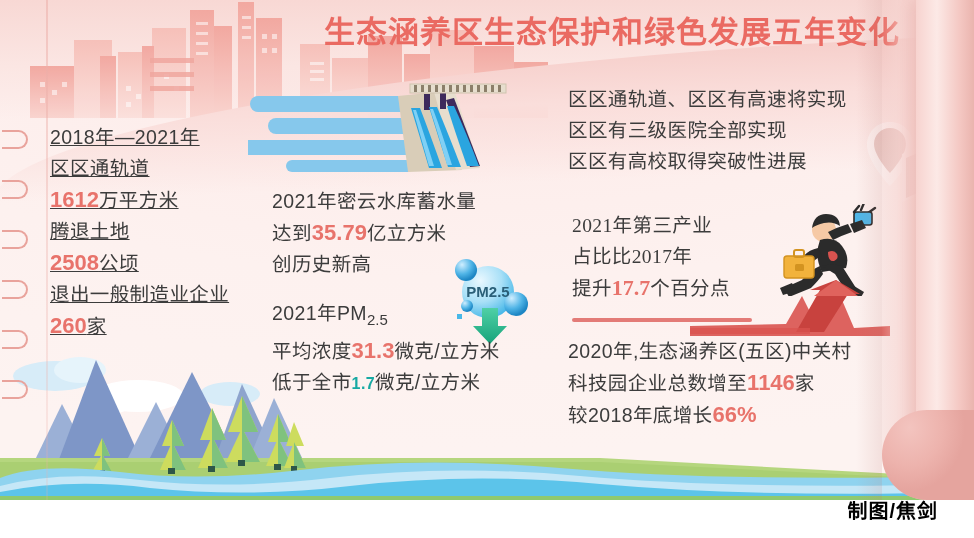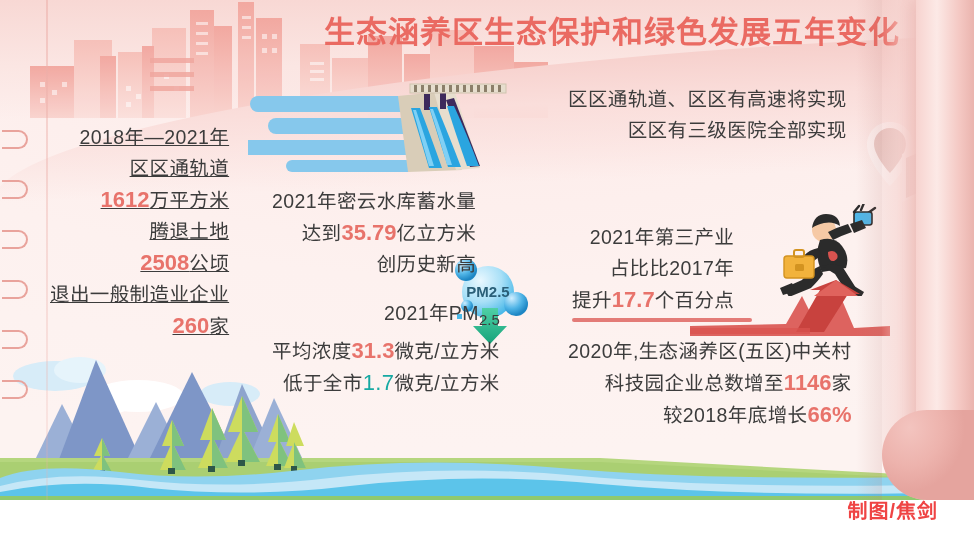--- a/index.html
+++ b/index.html
@@ -49,30 +49,30 @@
 
   
   .title{
     position:absolute;left:324px;top:14px;width:646px;
     font-size:31px;font-weight:bold;letter-spacing:1px;
     color:#ea6a62;line-height:1.25;white-space:nowrap;
   }
 
   
   .block{position:absolute;color:#3c3c3c;}
-  .line{font-size:19.5px;line-height:31px;white-space:nowrap;letter-spacing:.4px;text-align:right;}
+  .line{font-size:19.5px;line-height:31px;white-space:nowrap;letter-spacing:.4px;}
   .num{font-weight:bold;font-size:22px;color:#e8736b;letter-spacing:0;}
-  .num-teal{font-weight:normal;font-size:22px;color:#17a9a3;}
+  .num-teal{font-weight:bold;font-size:16px;color:#17a9a3;}
   .sub{font-size:15px;vertical-align:sub;letter-spacing:0;}
 
   #block-land{left:50px;top:122px;text-decoration:underline;}
   #block-water{left:272px;top:172px;margin-top:14px;}
   #block-pm{left:272px;top:298px;}
   #block-infra{left:568px;top:84px;}
-  #block-industry{left:572px;top:222px;}
+  #block-industry{left:572px;top:210px;font-family:Liberation Serif, serif;}
   #block-park{left:568px;top:336px;}
 
   
   .dam{position:absolute;left:248px;top:78px;width:270px;height:96px;}
 
   
   .pm-bubble{position:absolute;left:444px;top:252px;width:96px;height:94px;}
 
   
   .mapicon{position:absolute;left:860px;top:118px;width:98px;height:94px;opacity:.42;}
@@ -112,21 +112,21 @@
     border-radius:46px 0 0 46px;
   }
   .curl-shadow{
     position:absolute;right:92px;top:0;width:26px;height:500px;
     background:linear-gradient(90deg,rgba(190,120,115,0) 0%, rgba(190,120,115,.16) 100%);
   }
 
   
   .credit{
     position:absolute;right:36px;bottom:14px;
-    font-size:20px;font-weight:bold;color:#ef4444;letter-spacing:1px;
+    font-size:20px;font-weight:bold;color:#000000;letter-spacing:1px;
     white-space:nowrap;
   }
 </style>
 </head>
 <body>
 
 <div class="poster">
 
   <div class="sheet">
     <div class="sheet-top-wash"></div>
@@ -399,20 +399,21 @@
 
     <div class="block" id="block-pm">
       <div class="line"><span>2021年PM</span><span class="sub">2.5</span></div>
       <div class="line"><span>平均浓度</span><span class="num">31.3</span><span>微克/立方米</span></div>
       <div class="line"><span>低于全市</span><span class="num-teal">1.7</span><span>微克/立方米</span></div>
     </div>
 
     <div class="block" id="block-infra">
       <div class="line">区区通轨道、区区有高速将实现</div>
       <div class="line">区区有三级医院全部实现</div>
+      <div class="line">区区有高校取得突破性进展</div>
     </div>
 
     <div class="block" id="block-industry">
       <div class="line">2021年第三产业</div>
       <div class="line">占比比2017年</div>
       <div class="line"><span>提升</span><span class="num">17.7</span><span>个百分点</span></div>
     </div>
     <div class="ind-underline"></div>
 
     <div class="block" id="block-park">

